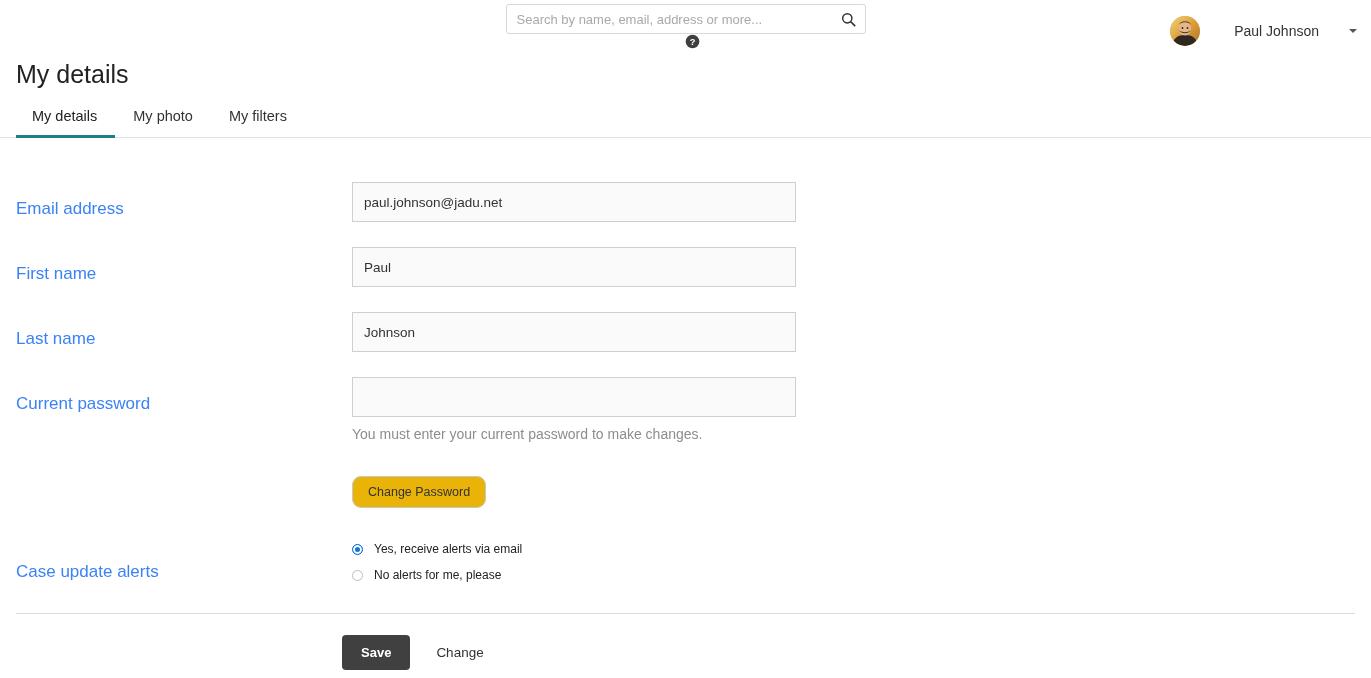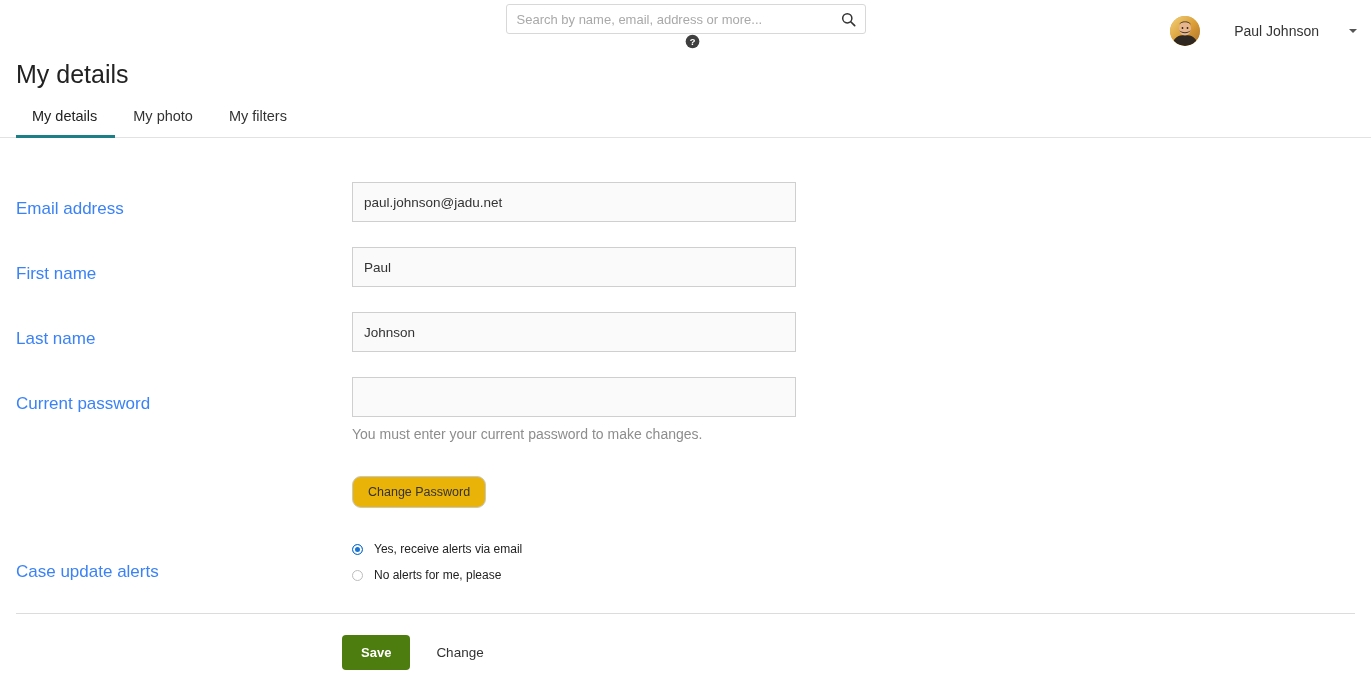--- a/index.html
+++ b/index.html
@@ -218,21 +218,21 @@
     margin: 0 16px;
     border-top: 1px solid #dcdcdc;
   }
   .footer {
     padding: 21px 16px 0 16px;
     display: flex;
     align-items: center;
   }
   .footer-spacer { width: 326px; flex: 0 0 326px; }
   .btn-primary {
-    background: #4d7c0f;
+    background: #404040;
     border: none;
     border-radius: 4px;
     color: #ffffff;
     font-family: "Liberation Sans", sans-serif;
     font-size: 13px;
     font-weight: bold;
     padding: 10px 19px;
     cursor: pointer;
   }
   .btn-link {

